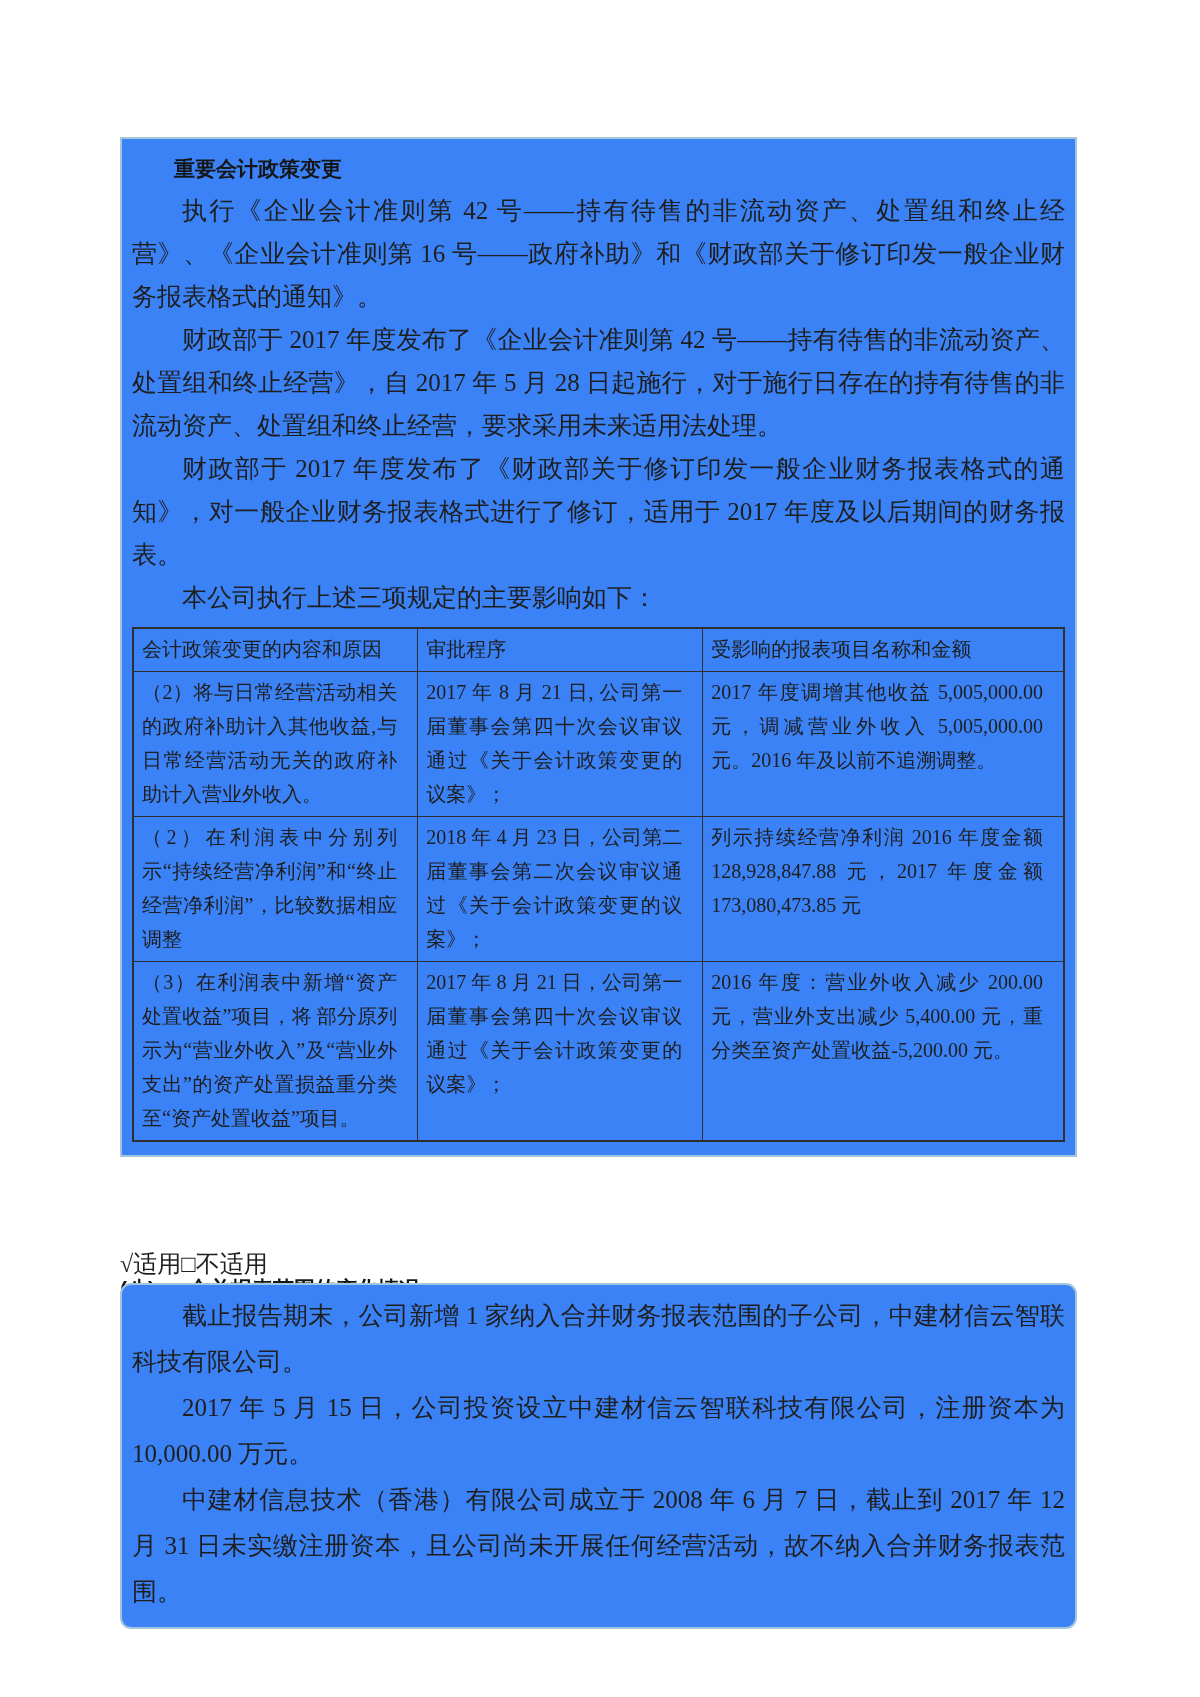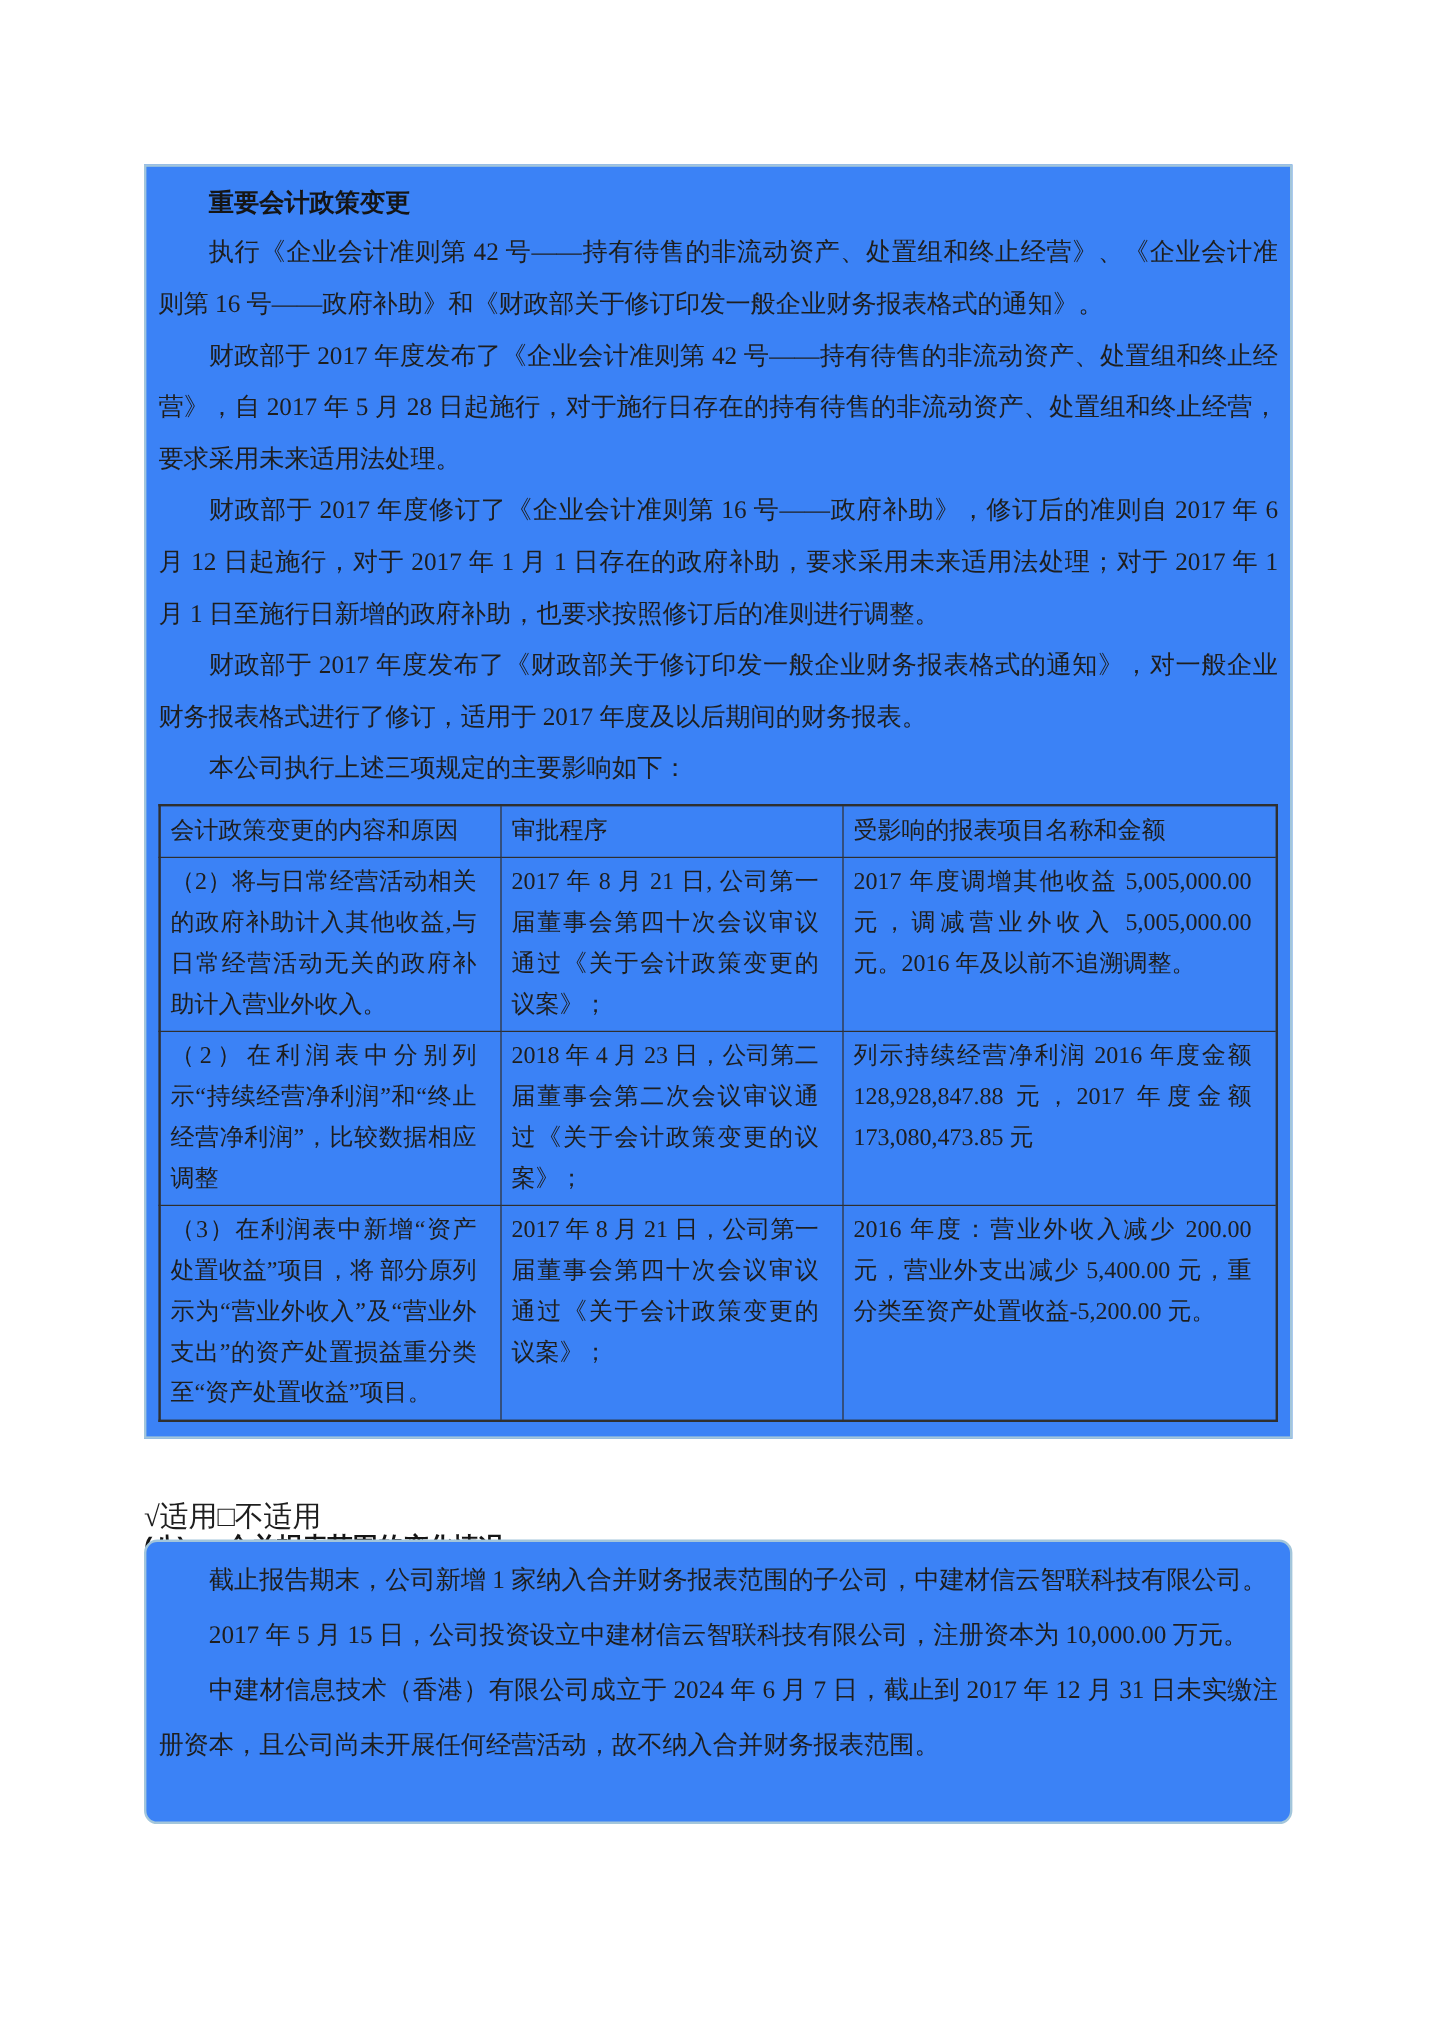--- a/index.html
+++ b/index.html
@@ -28,21 +28,21 @@
 
   .box-heading {
     font-family: "Liberation Sans", "DejaVu Sans", sans-serif;
     font-weight: bold;
     font-size: 21px;
     margin: 8px 0 6px 0;
     text-indent: 2em;
     color: #151515;
   }
   .para {
-    font-size: 21px;
+    font-size: 25px;
     line-height: 43px;
     text-align: justify;
     text-indent: 2em;
     margin: 0;
   }
   .scope-box .para { line-height: 46px; }
 
   table.policy-table {
     width: 100%;
     border-collapse: collapse;
@@ -89,21 +89,20 @@
 </head>
 <body>
 
 <div>
 
   <section class="box policy-box">
     <h3 class="box-heading">重要会计政策变更</h3>
 
     <p class="para">执行《企业会计准则第 42 号——持有待售的非流动资产、处置组和终止经营》、《企业会计准则第 16 号——政府补助》和《财政部关于修订印发一般企业财务报表格式的通知》。</p>
     <p class="para">财政部于 2017 年度发布了《企业会计准则第 42 号——持有待售的非流动资产、处置组和终止经营》，自 2017 年 5 月 28 日起施行，对于施行日存在的持有待售的非流动资产、处置组和终止经营，要求采用未来适用法处理。</p>
-    <p class="para">财政部于 2017 年度修订了《企业会计准则第 16 号——政府补助》，修订后的准则自 2017 年 6 月 12 日起施行，对于 2017 年 1 月 1 日存在的政府补助，要求采用未来适用法处理；对于 2017 年 1 月 1 日至施行日新增的政府补助，也要求按照修订后的准则进行调整。</p>
     <p class="para">财政部于 2017 年度发布了《财政部关于修订印发一般企业财务报表格式的通知》，对一般企业财务报表格式进行了修订，适用于 2017 年度及以后期间的财务报表。</p>
     <p class="para">本公司执行上述三项规定的主要影响如下：</p>
 
     <table class="policy-table">
       <thead>
         <tr>
           <th class="col-1">会计政策变更的内容和原因</th>
           <th class="col-2">审批程序</th>
           <th class="col-3">受影响的报表项目名称和金额</th>
         </tr>
@@ -130,16 +129,16 @@
 
   <div class="section-heading">
     <span class="sec-num">(八)</span><span class="sec-title">合并报表范围的变化情况</span>
   </div>
 
   <div class="applicability">√适用□不适用</div>
 
   <section class="box scope-box">
     <p class="para">截止报告期末，公司新增 1 家纳入合并财务报表范围的子公司，中建材信云智联科技有限公司。</p>
     <p class="para">2017 年 5 月 15 日，公司投资设立中建材信云智联科技有限公司，注册资本为 10,000.00 万元。</p>
-    <p class="para">中建材信息技术（香港）有限公司成立于 2024 年 6 月 7 日，截止到 2017 年 12 月 31 日未实缴注册资本，且公司尚未开展任何经营活动，故不纳入合并财务报表范围。</p>
+    <p class="para">中建材信息技术（香港）有限公司成立于 2008 年 6 月 7 日，截止到 2017 年 12 月 31 日未实缴注册资本，且公司尚未开展任何经营活动，故不纳入合并财务报表范围。</p>
   </section>
 
 </div>
 
 </body></html>

